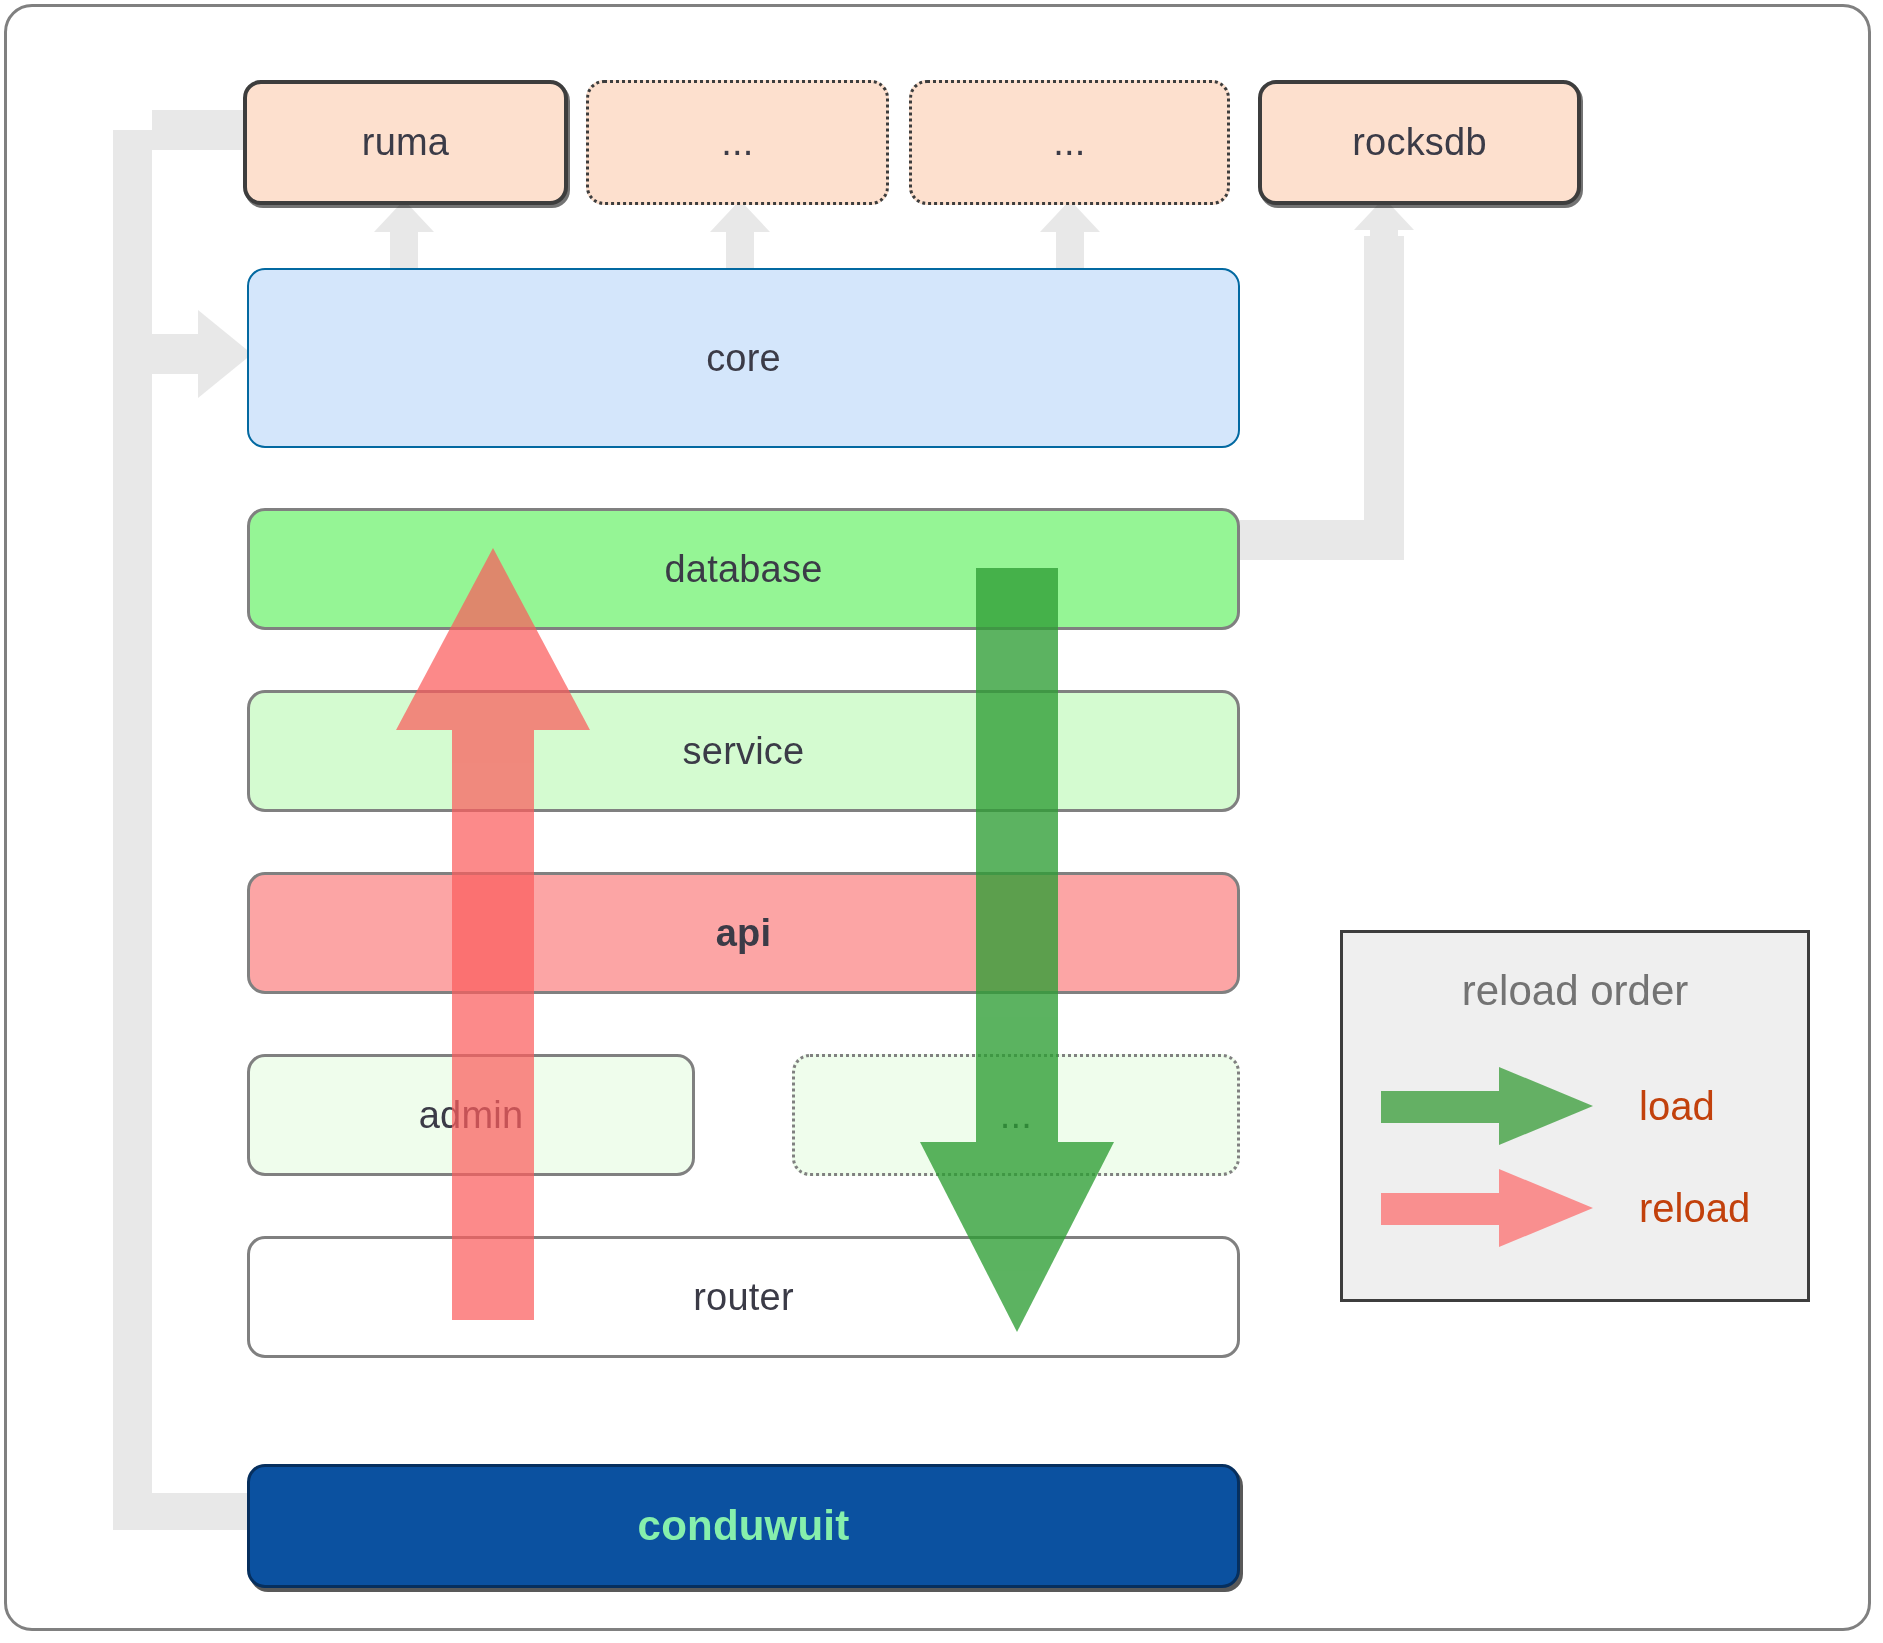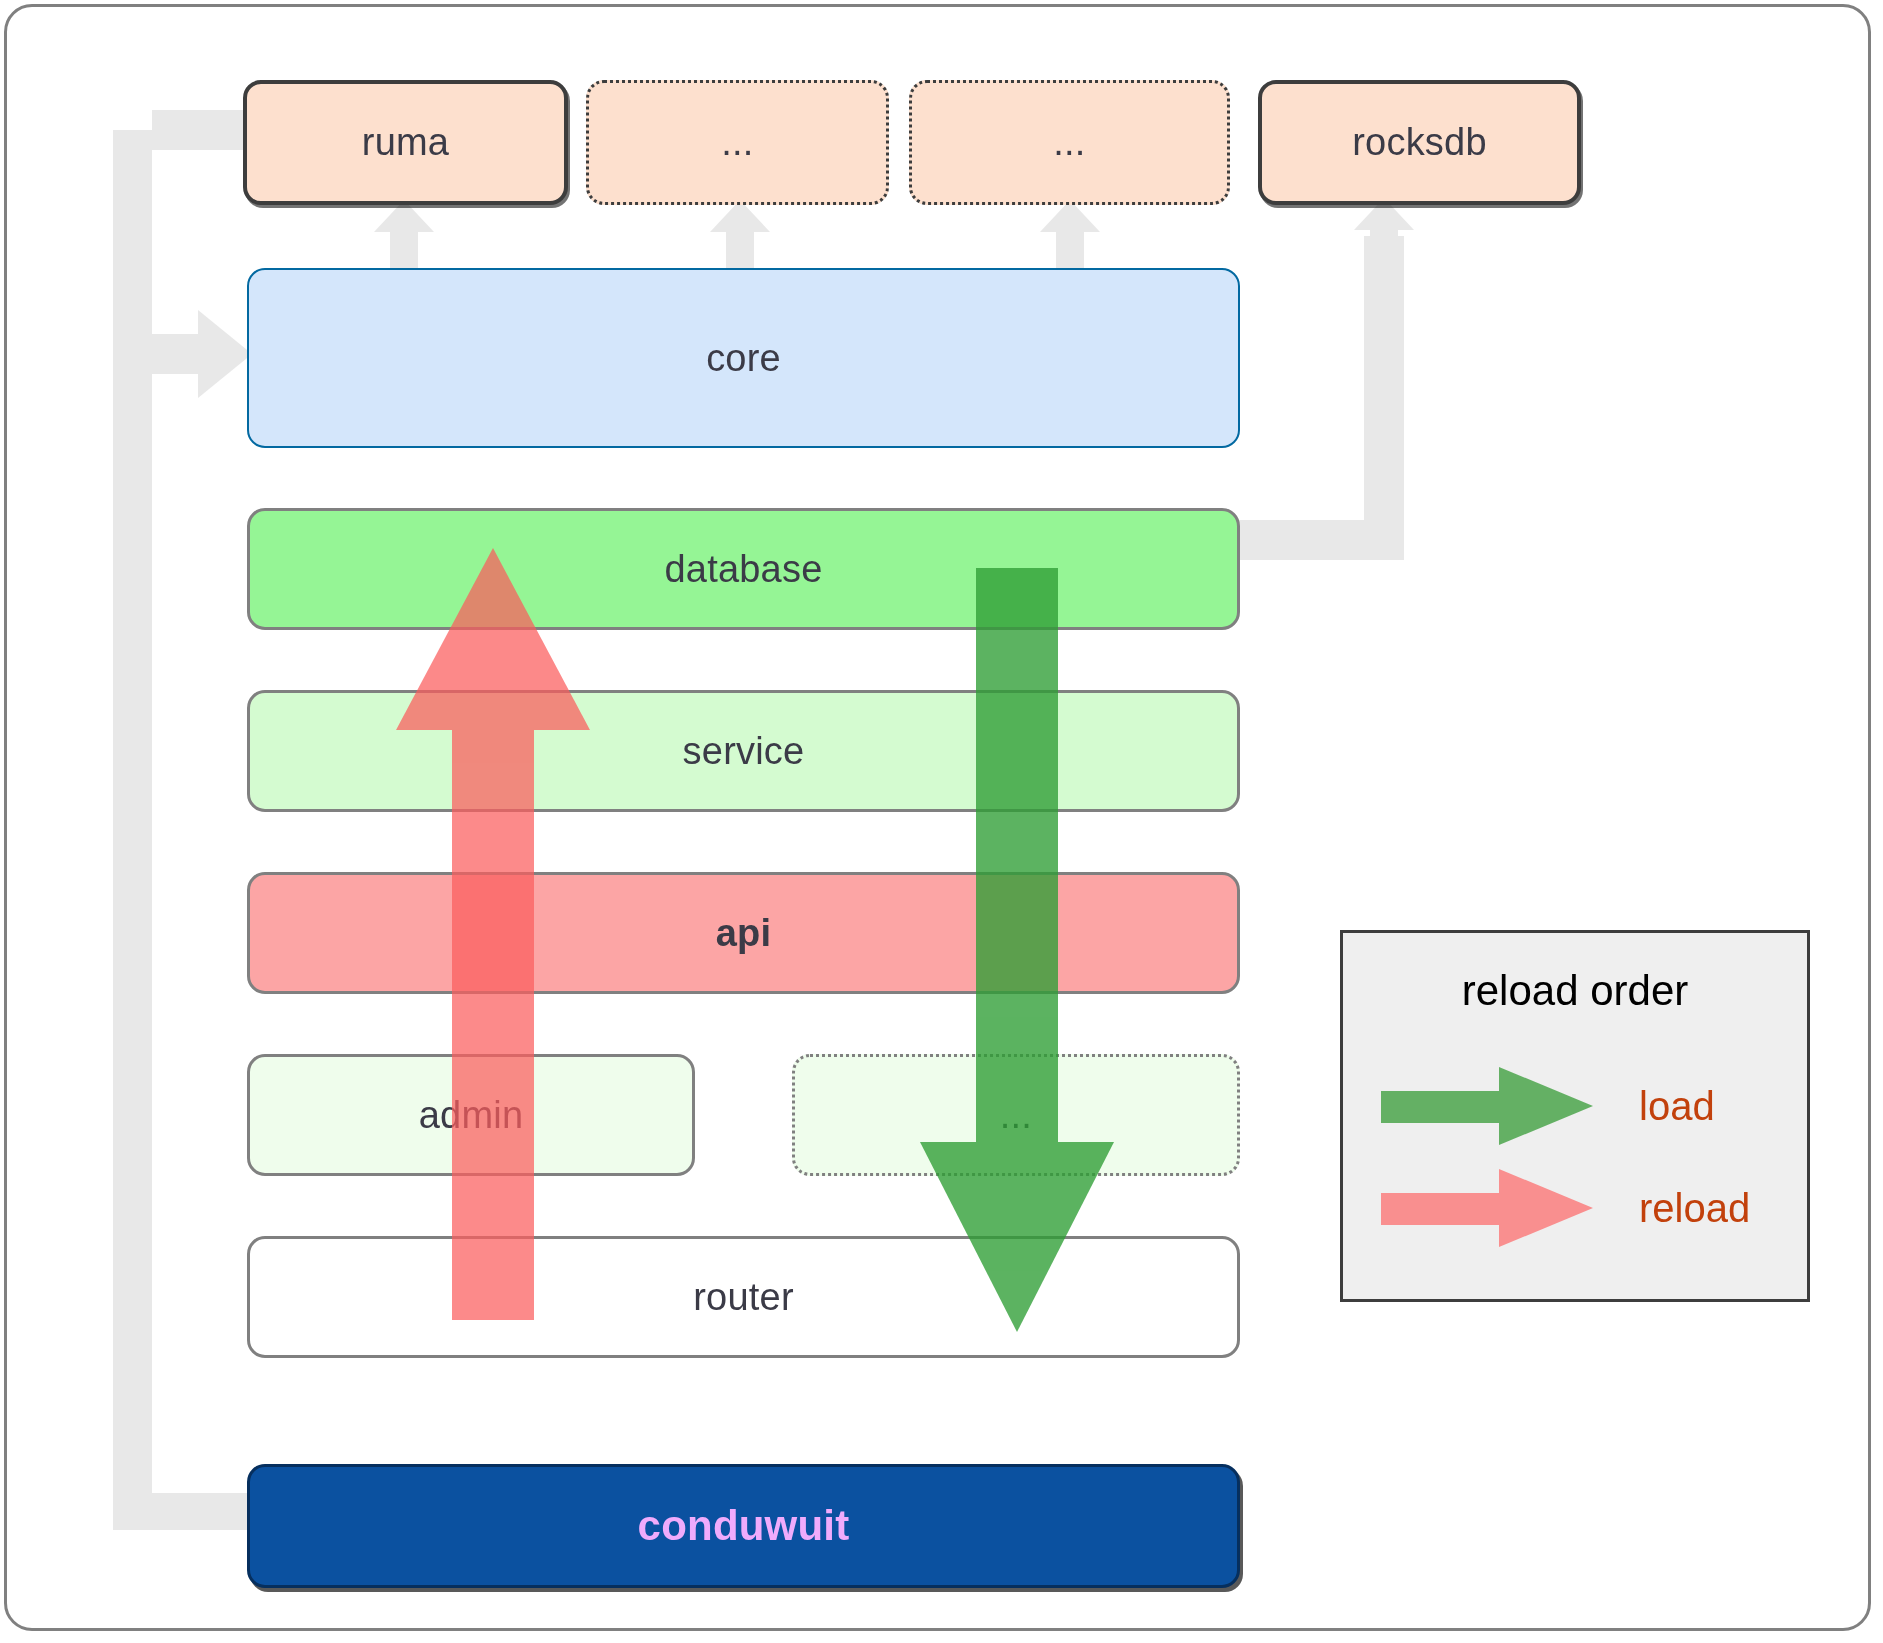--- a/index.html
+++ b/index.html
@@ -68,21 +68,21 @@
   .layer.service  { background: #d4fbd0; }
   .layer.api      { background: #fca5a5; font-weight: bold; }
   .layer.admin    { background: #effdec; }
   .layer.dots     { background: #effdec; }
   .layer.router   { background: #ffffff; }
 
   .app-box {
     background: #0b51a0;
     border: 3px solid #062f5e;
     border-radius: 18px;
-    color: #f0abfc;
+    color: #86efac;
     font-weight: bold;
     box-shadow: 3px 4px 0 rgba(0,0,0,.65);
   }
 
   
   #connectors {
     position: absolute;
     left: 0; top: 0;
     width: 1883px; height: 1643px;
     pointer-events: none;
@@ -106,21 +106,21 @@
     background: #efefef;
     border: 3px solid #3d3d3d;
     box-sizing: border-box;
   }
   #legend .legend-title {
     position: absolute;
     left: 0; right: 0;
     top: 34px;
     text-align: center;
     font-size: 42px;
-    color: #000000;
+    color: #737373;
   }
   .legend-row {
     position: absolute;
     left: 38px;
     width: 400px;
     height: 90px;
     display: flex;
     align-items: center;
   }
   .legend-row.load   { top: 128px; }

